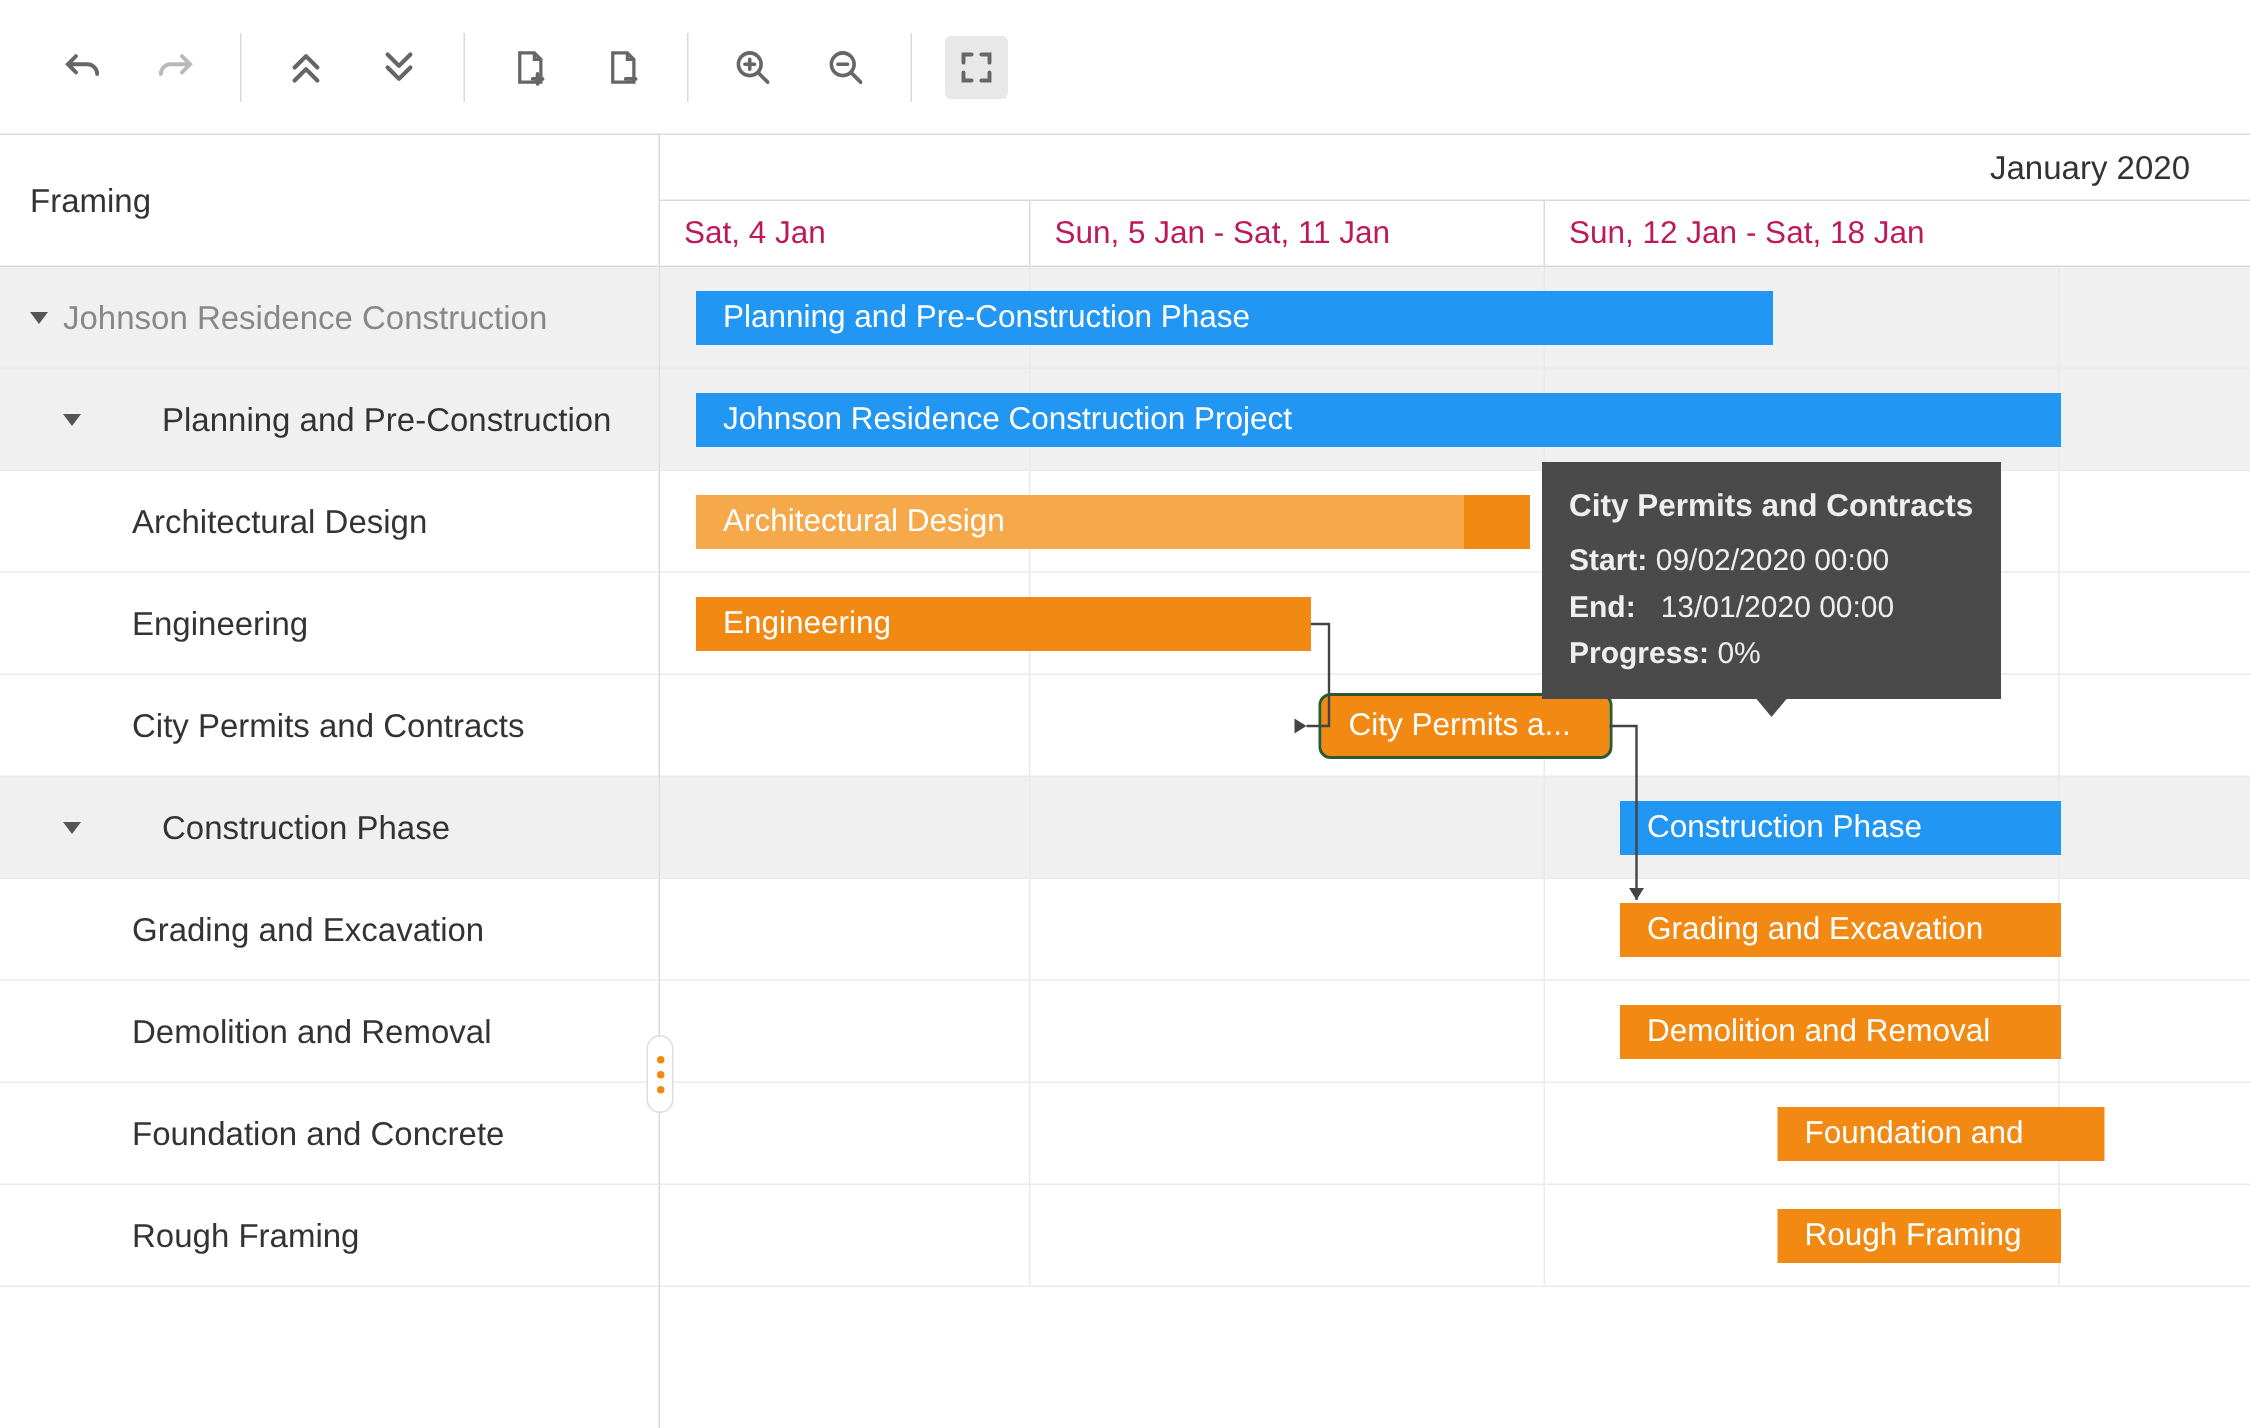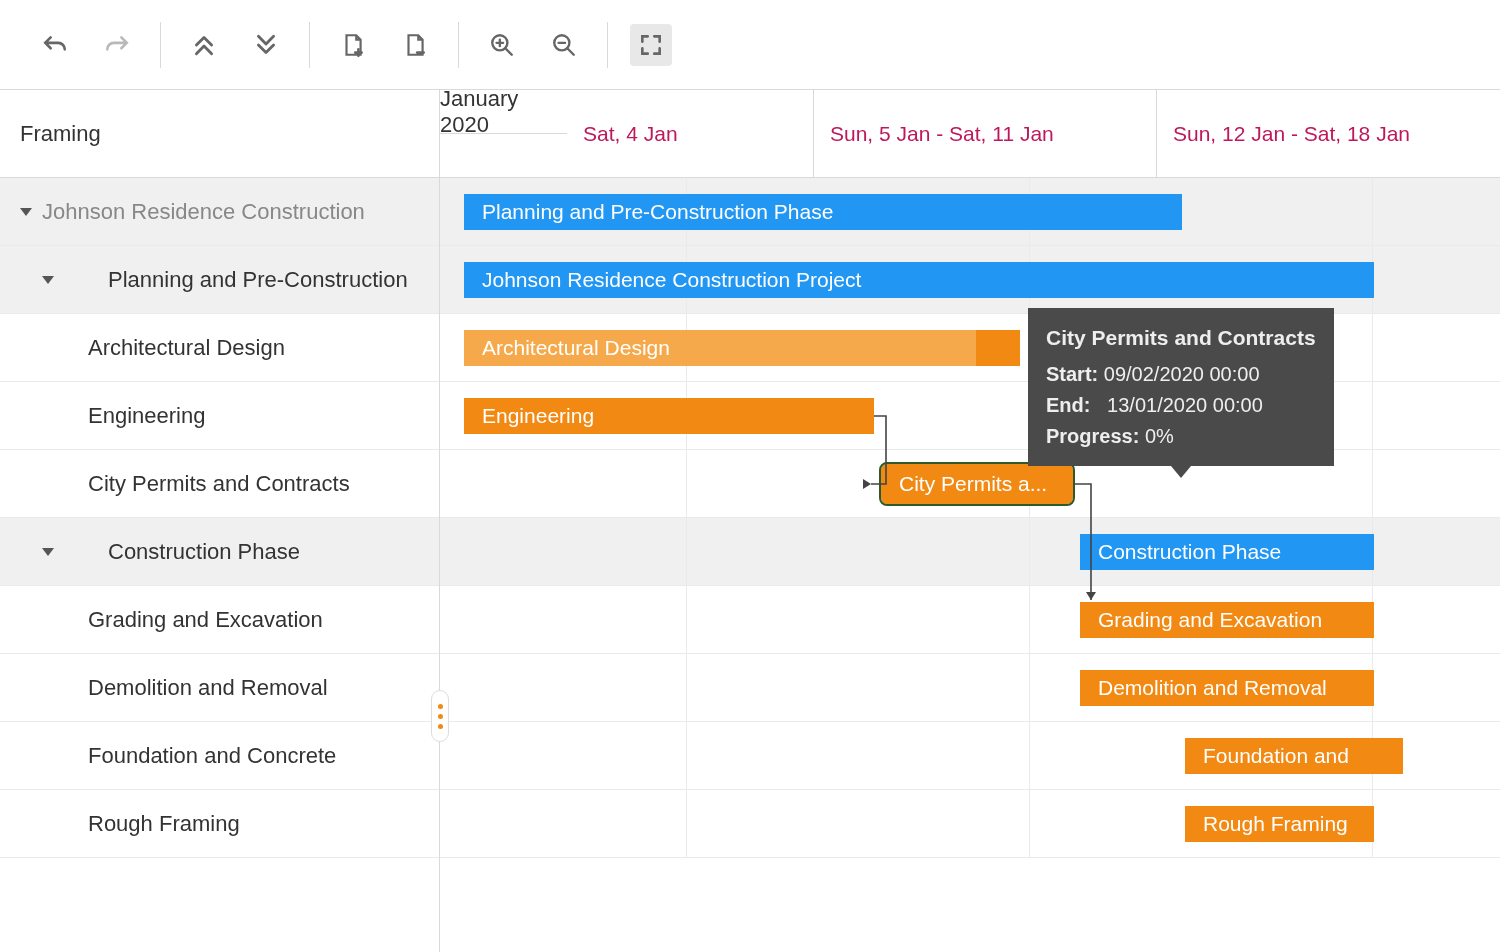--- a/index.html
+++ b/index.html
@@ -74,21 +74,21 @@
     border-bottom: 1px solid #d9d9d9;
     font-size: 22px;
     color: #333;
   }
 
   
   .right-header {
     height: 88px;
     border-bottom: 1px solid #d9d9d9;
     display: flex;
-    flex-direction: row;
+    flex-direction: column;
     justify-content: space-between;
   }
   .right-header-top {
     height: 44px;
     display: flex;
     align-items: center;
     justify-content: flex-end;
     padding-right: 40px;
     font-size: 22px;
     color: #333;

